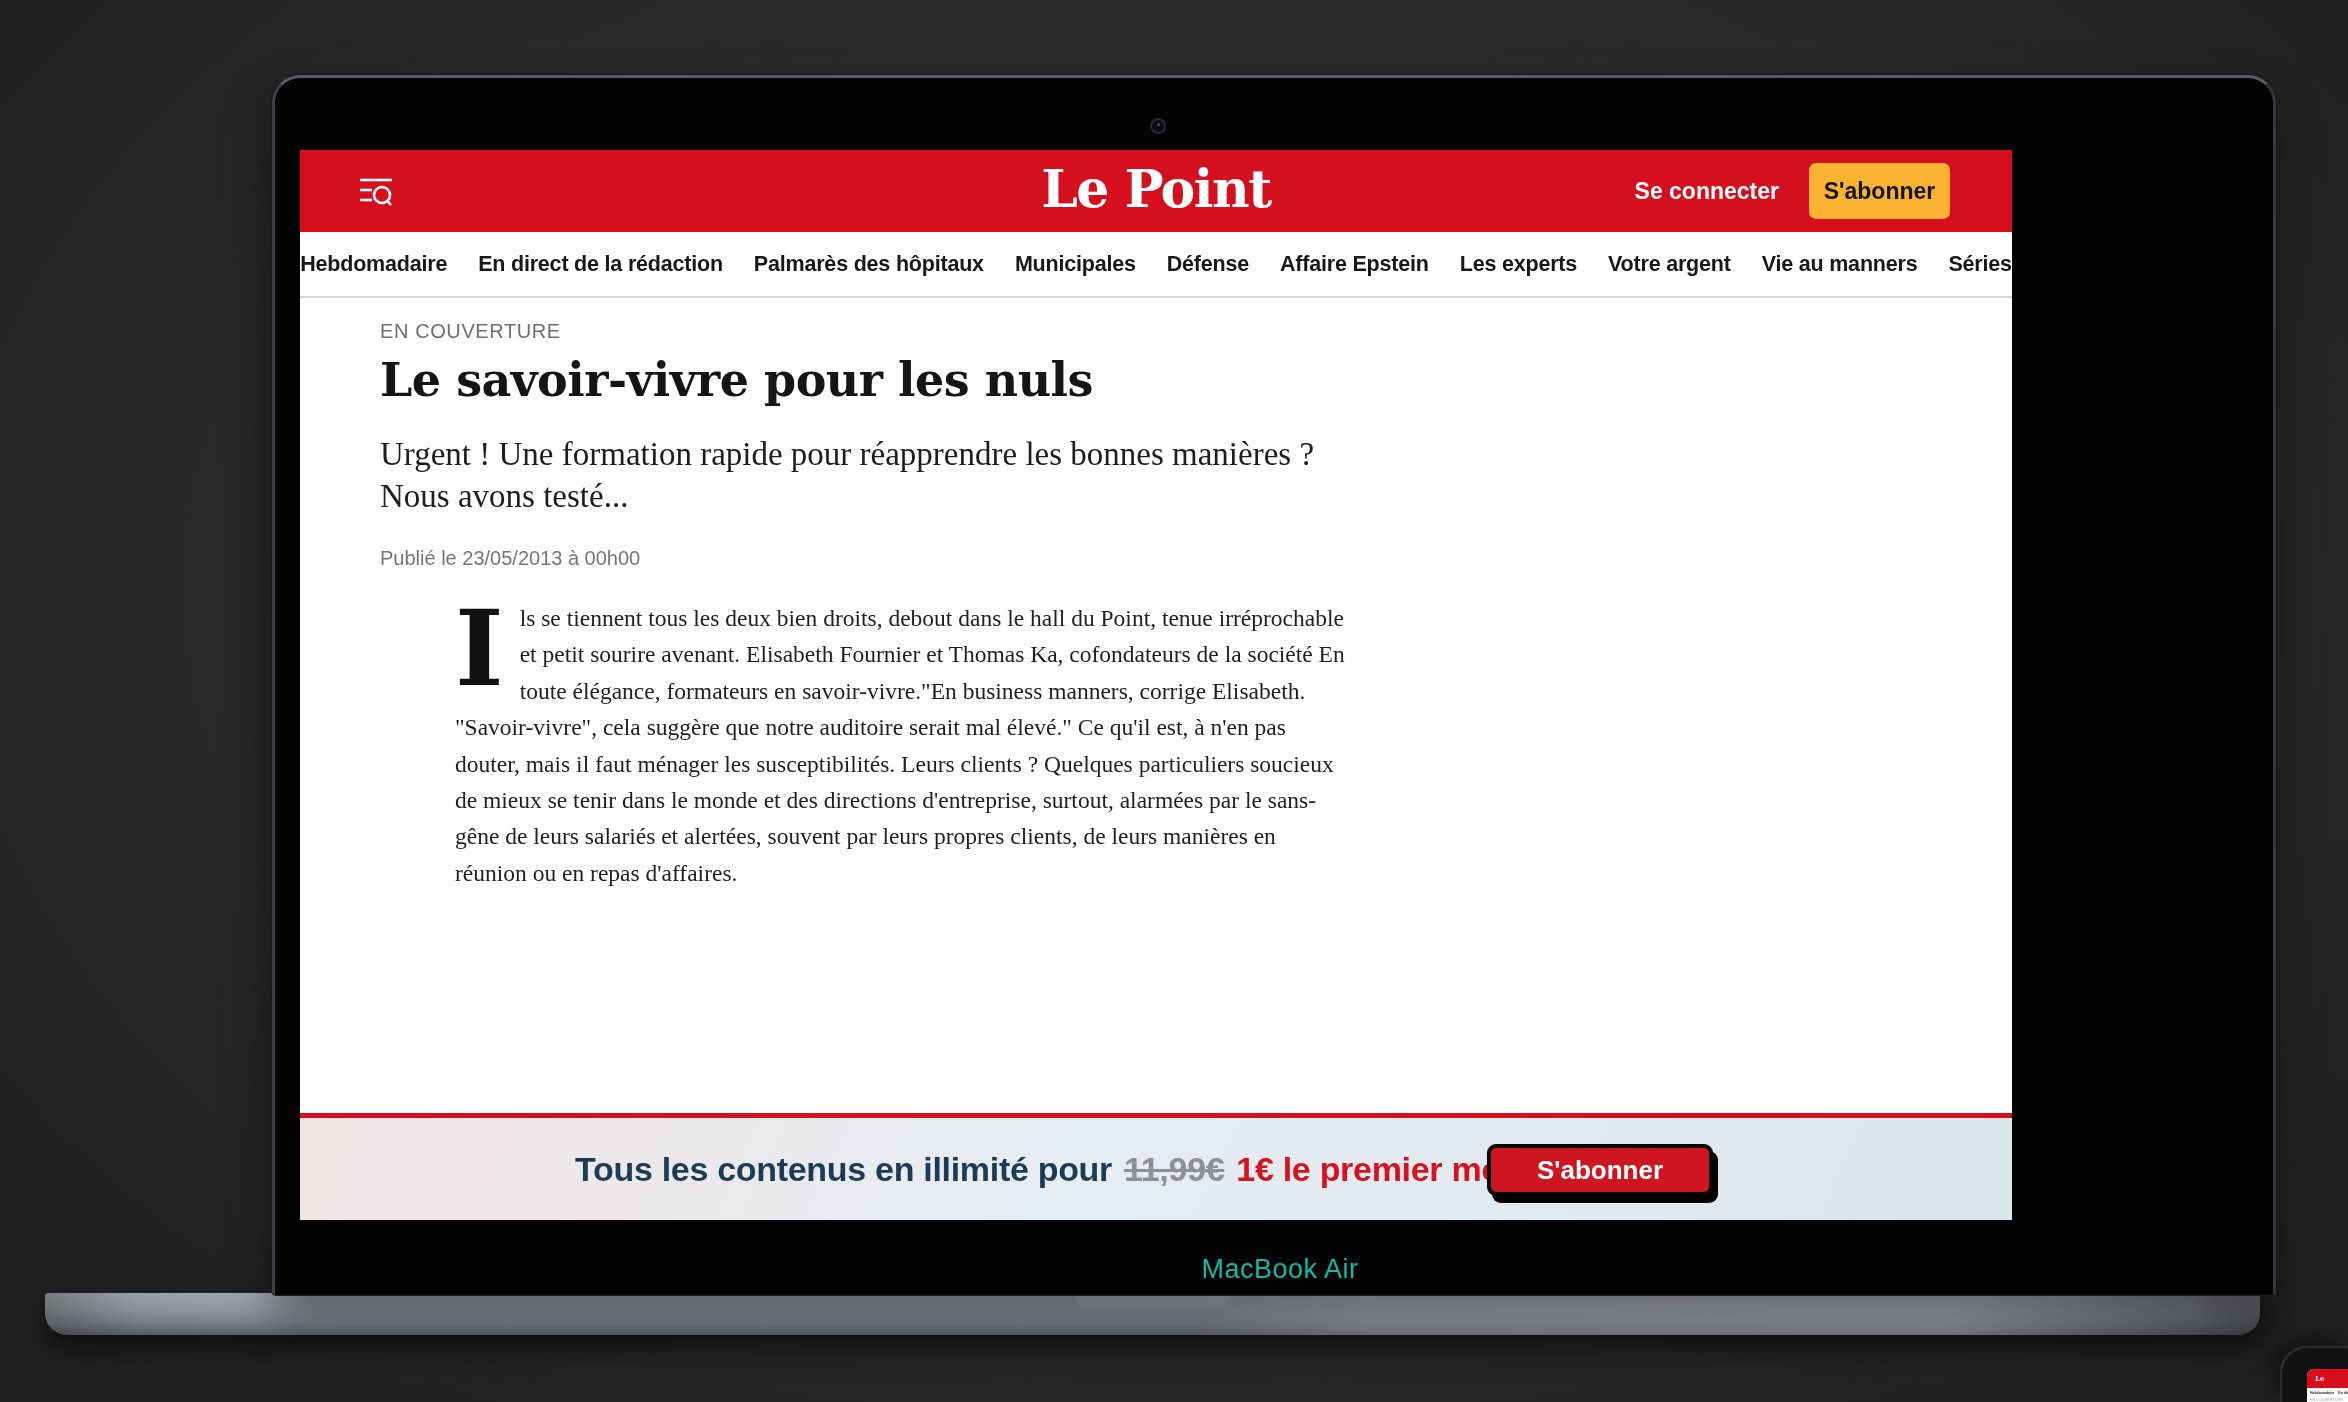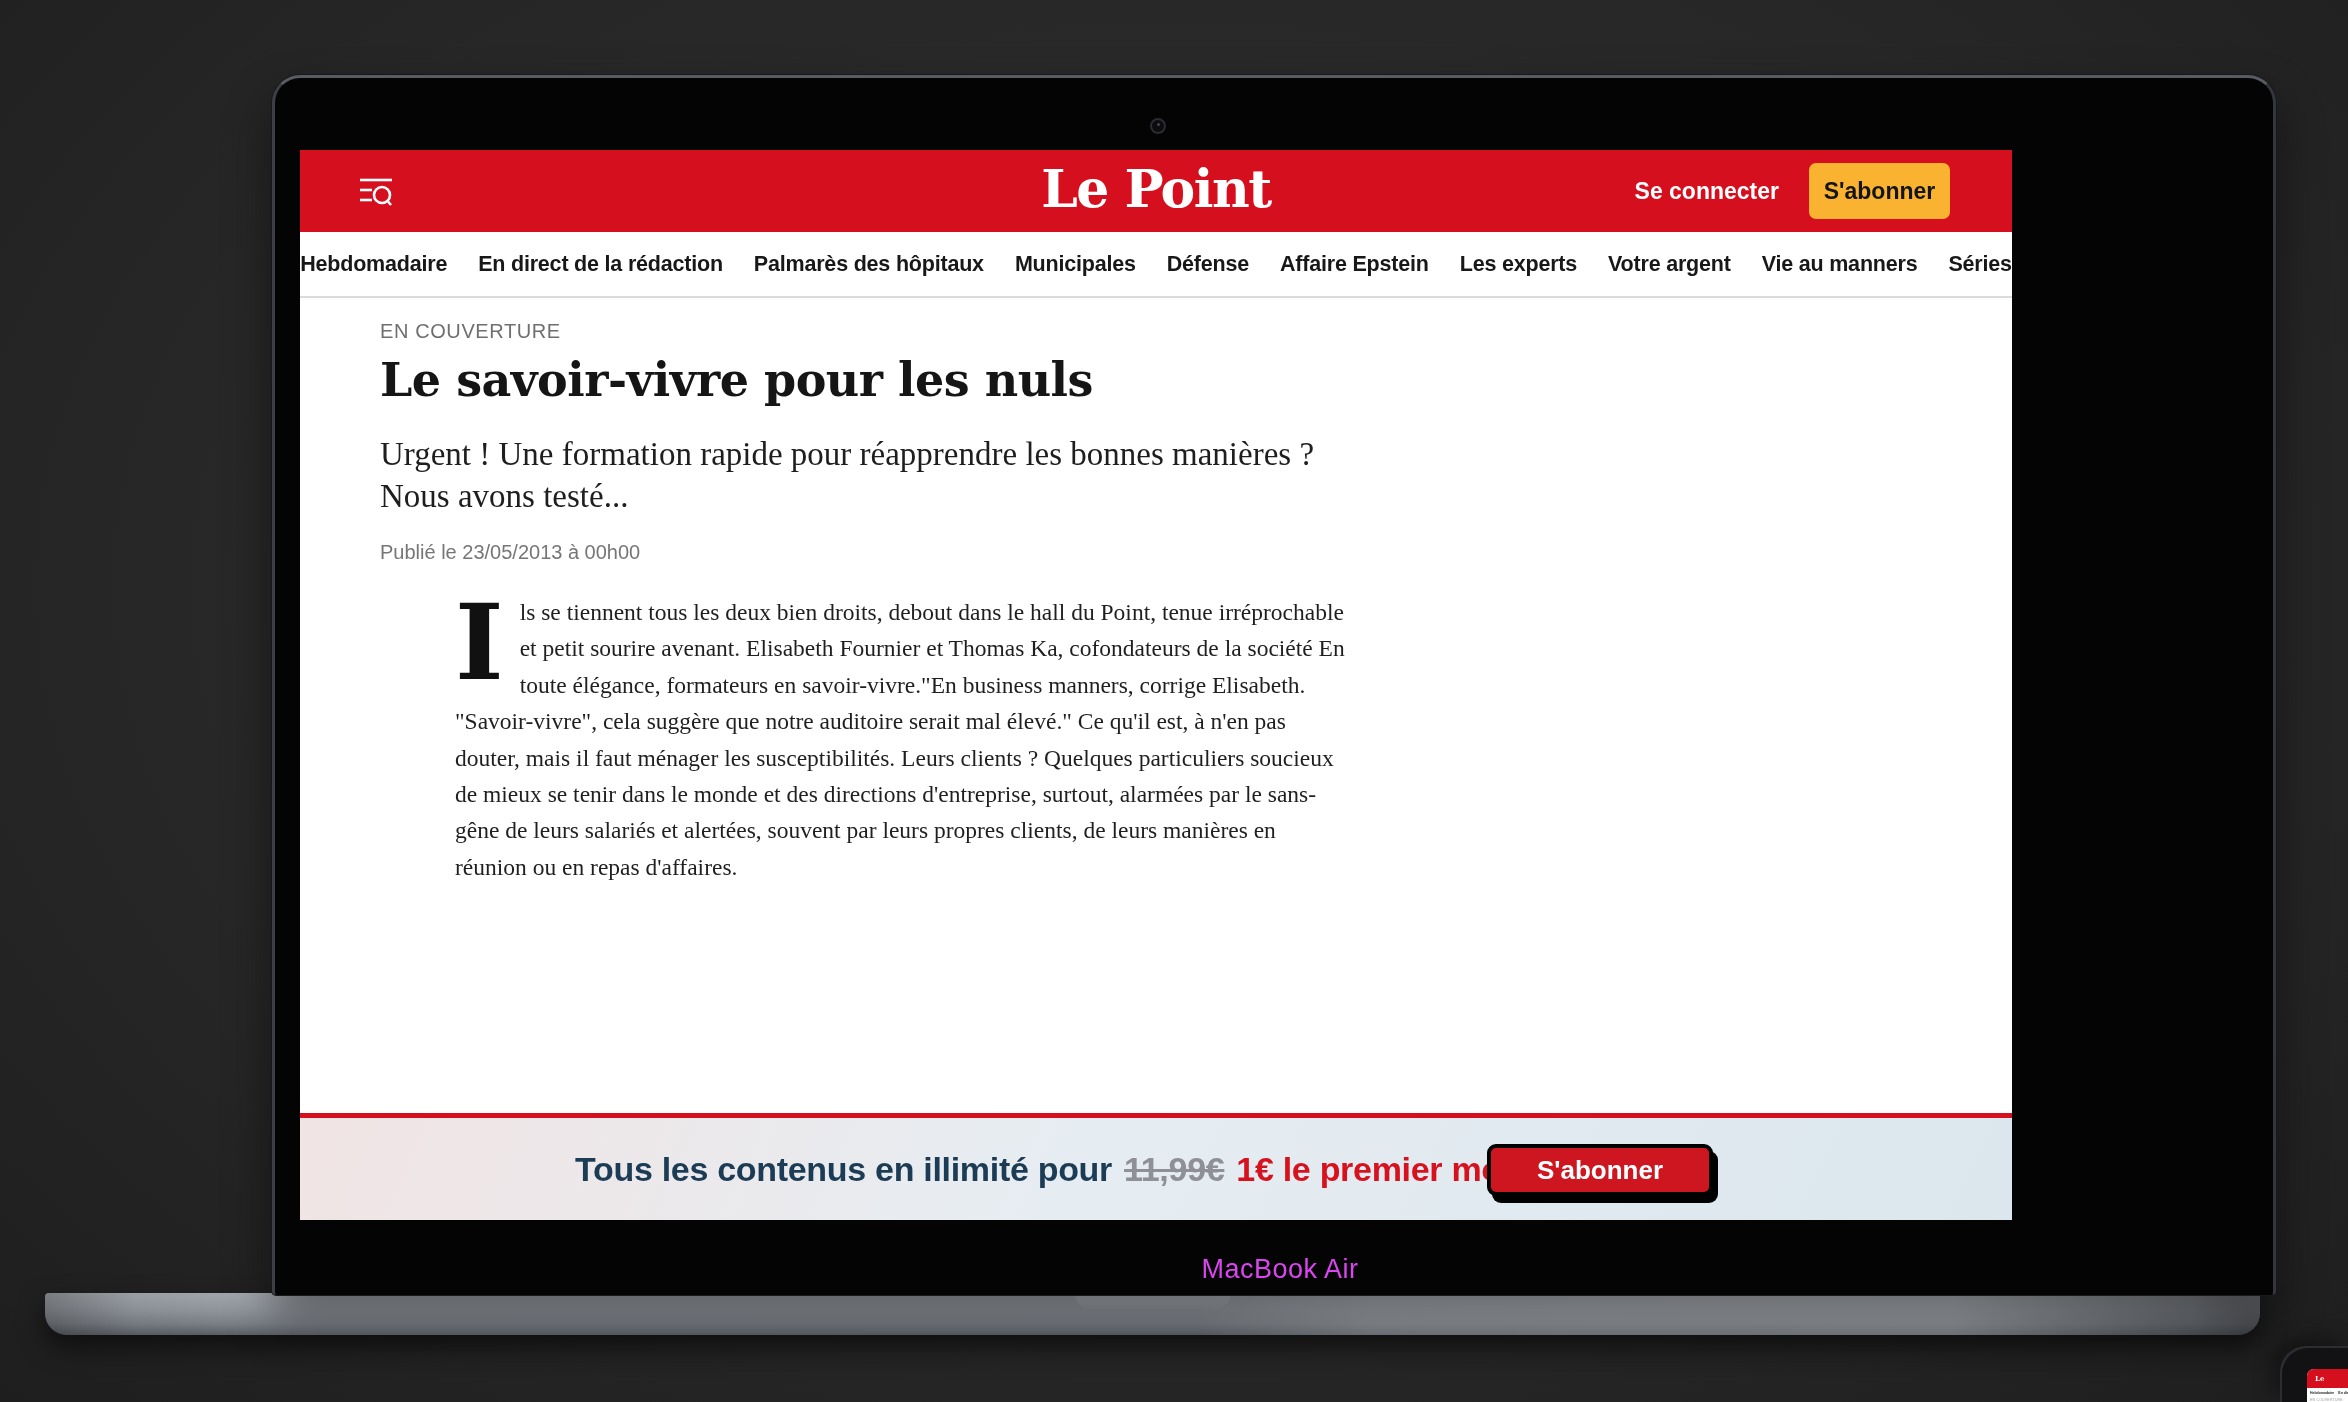--- a/index.html
+++ b/index.html
@@ -24,21 +24,21 @@
         background:linear-gradient(180deg, rgba(255,255,255,.20), rgba(255,255,255,.04));}
   .lid{position:absolute; left:272px; top:75px; width:2004px; height:1220px;
        background:#040404; border-radius:28px 28px 4px 4px;
        border-top:3px solid #585c62; border-left:3px solid #3c4046; border-right:3px solid #33373d;
        box-shadow:0 0 0 1px #17181a, 0 24px 48px rgba(0,0,0,.45);}
   .webcam{position:absolute; left:875px; top:40px; width:16px; height:16px; border-radius:50%;
           background:#0c0c0e; border:2px solid #2a2c31;}
   .webcam::after{content:""; position:absolute; left:5px; top:3px; width:3px; height:3px;
           border-radius:50%; background:#45484f;}
   .device-label{position:absolute; left:12px; right:0; bottom:10px; text-align:center;
-          color:#d946ef; font-size:27px; letter-spacing:.5px;}
+          color:#14b8a6; font-size:27px; letter-spacing:.5px;}
 
   
   .screen{position:absolute; left:25px; top:72px; width:1712px; height:1070px;
           background:#fff; overflow:hidden;}
 
   
   .site-header{position:absolute; left:0; top:0; right:0; height:82px; background:var(--brand-red);}
   .search-btn{position:absolute; left:56px; top:22px; width:40px; height:40px; cursor:pointer;}
   .logo{position:absolute; left:50%; top:50%; transform:translate(-50%,-54%);
         color:#fff; font-family:"DejaVu Serif",serif; font-weight:bold; font-size:52px;
@@ -60,21 +60,21 @@
   .kicker{margin-top:22px; font-size:20px; color:#6f6f6f; letter-spacing:.6px;}
   .headline{margin-top:10px; font-family:"DejaVu Serif",serif; font-weight:bold;
         font-size:46px; color:#151515; letter-spacing:-.5px;}
   .standfirst{margin-top:26px; max-width:950px; font-family:"Liberation Serif",serif;
         font-size:33px; line-height:42px; color:#1e1e1e;}
   .byline-row{position:relative; margin-top:46px; width:1060px; height:40px;}
   .author{position:absolute; left:0; top:8px; font-size:15px; font-weight:bold; color:#2e2e2e;
         letter-spacing:.3px;}
   .bookmark-btn{position:absolute; left:922px; top:0; width:30px; height:38px; cursor:pointer;}
   .share-btn{position:absolute; left:994px; top:2px; width:38px; height:34px; cursor:pointer;}
-  .pub-date{margin-top:24px; font-size:20px; color:#767676;}
+  .pub-date{margin-top:30px; font-size:20px; color:#767676;}
   .body-copy{margin:30px 0 0 75px; width:890px; font-family:"Liberation Serif",serif;
         font-size:23.5px; line-height:36.4px; color:#1f1f1f;}
   .dropcap{float:left; font-family:"DejaVu Serif",serif; font-weight:bold; font-size:104px;
         line-height:82px; padding:8px 16px 0 0; color:#111;}
 
   
   .ad-unit{position:relative; margin:34px 0 0 75px; width:890px;}
   .ad-badges{position:absolute; right:208px; top:0; display:flex; gap:10px; align-items:flex-start;}
   .adchoices-btn{width:18px; height:18px; cursor:pointer;}
   .ad-kebab{display:flex; flex-direction:column; gap:2.5px; padding-top:2px; cursor:pointer;}

